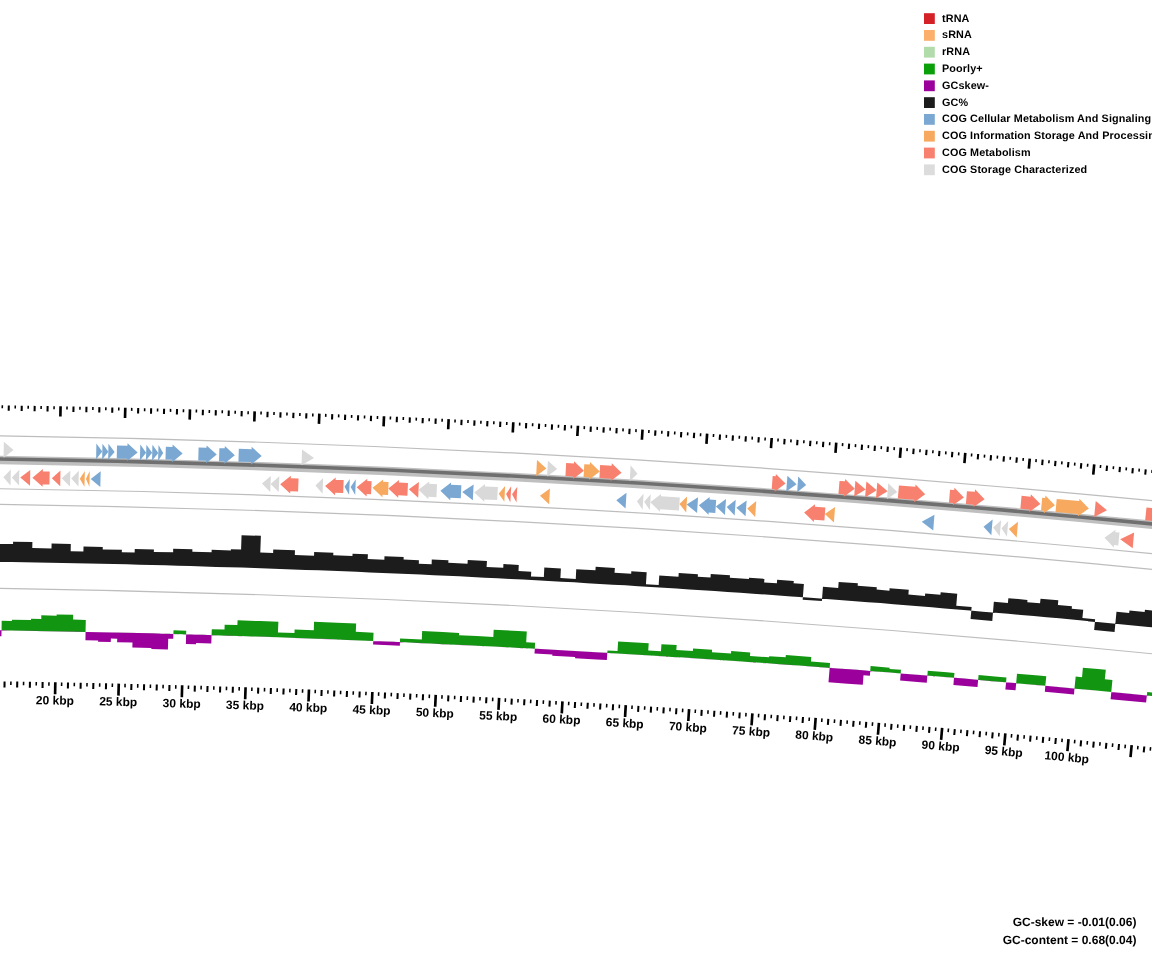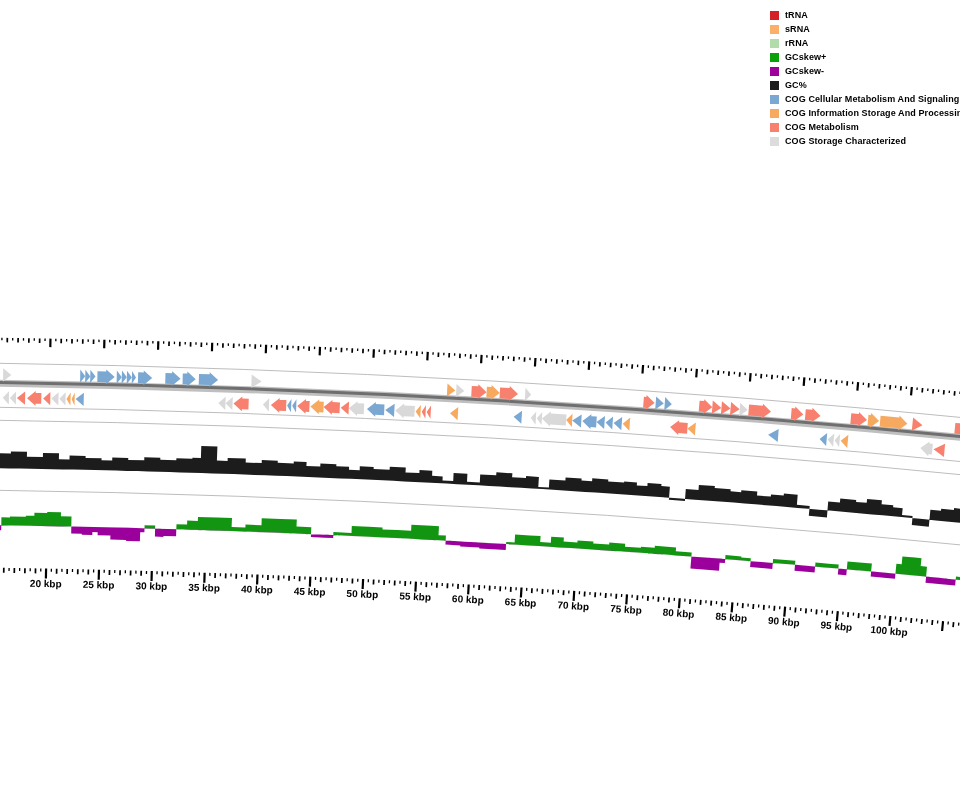--- a/index.html
+++ b/index.html
@@ -508,21 +508,21 @@
       <div class="lrow">
         <span class="sw" style="background: rgb(252, 174, 107);"></span>
         <span class="ltext">sRNA</span>
       </div>
       <div class="lrow">
         <span class="sw" style="background: rgb(178, 219, 172);"></span>
         <span class="ltext">rRNA</span>
       </div>
       <div class="lrow">
         <span class="sw" style="background: rgb(10, 160, 10);"></span>
-        <span class="ltext">GCskew+</span>
+        <span class="ltext">Poorly+</span>
       </div>
       <div class="lrow">
         <span class="sw" style="background: rgb(156, 0, 156);"></span>
         <span class="ltext">GCskew-</span>
       </div>
       <div class="lrow">
         <span class="sw" style="background: rgb(28, 28, 28);"></span>
         <span class="ltext">GC%</span>
       </div>
       <div class="lrow">
@@ -535,13 +535,17 @@
       </div>
       <div class="lrow">
         <span class="sw" style="background: rgb(248, 128, 110);"></span>
         <span class="ltext">COG Metabolism</span>
       </div>
       <div class="lrow">
         <span class="sw" style="background: rgb(220, 220, 220);"></span>
         <span class="ltext">COG Storage Characterized</span>
       </div>
     </div>
+  <div id="stats">
+    <div>GC-skew = -0.01(0.06)</div>
+    <div>GC-content = 0.68(0.04)</div>
+  </div>
 </div>
 
 </body></html>

